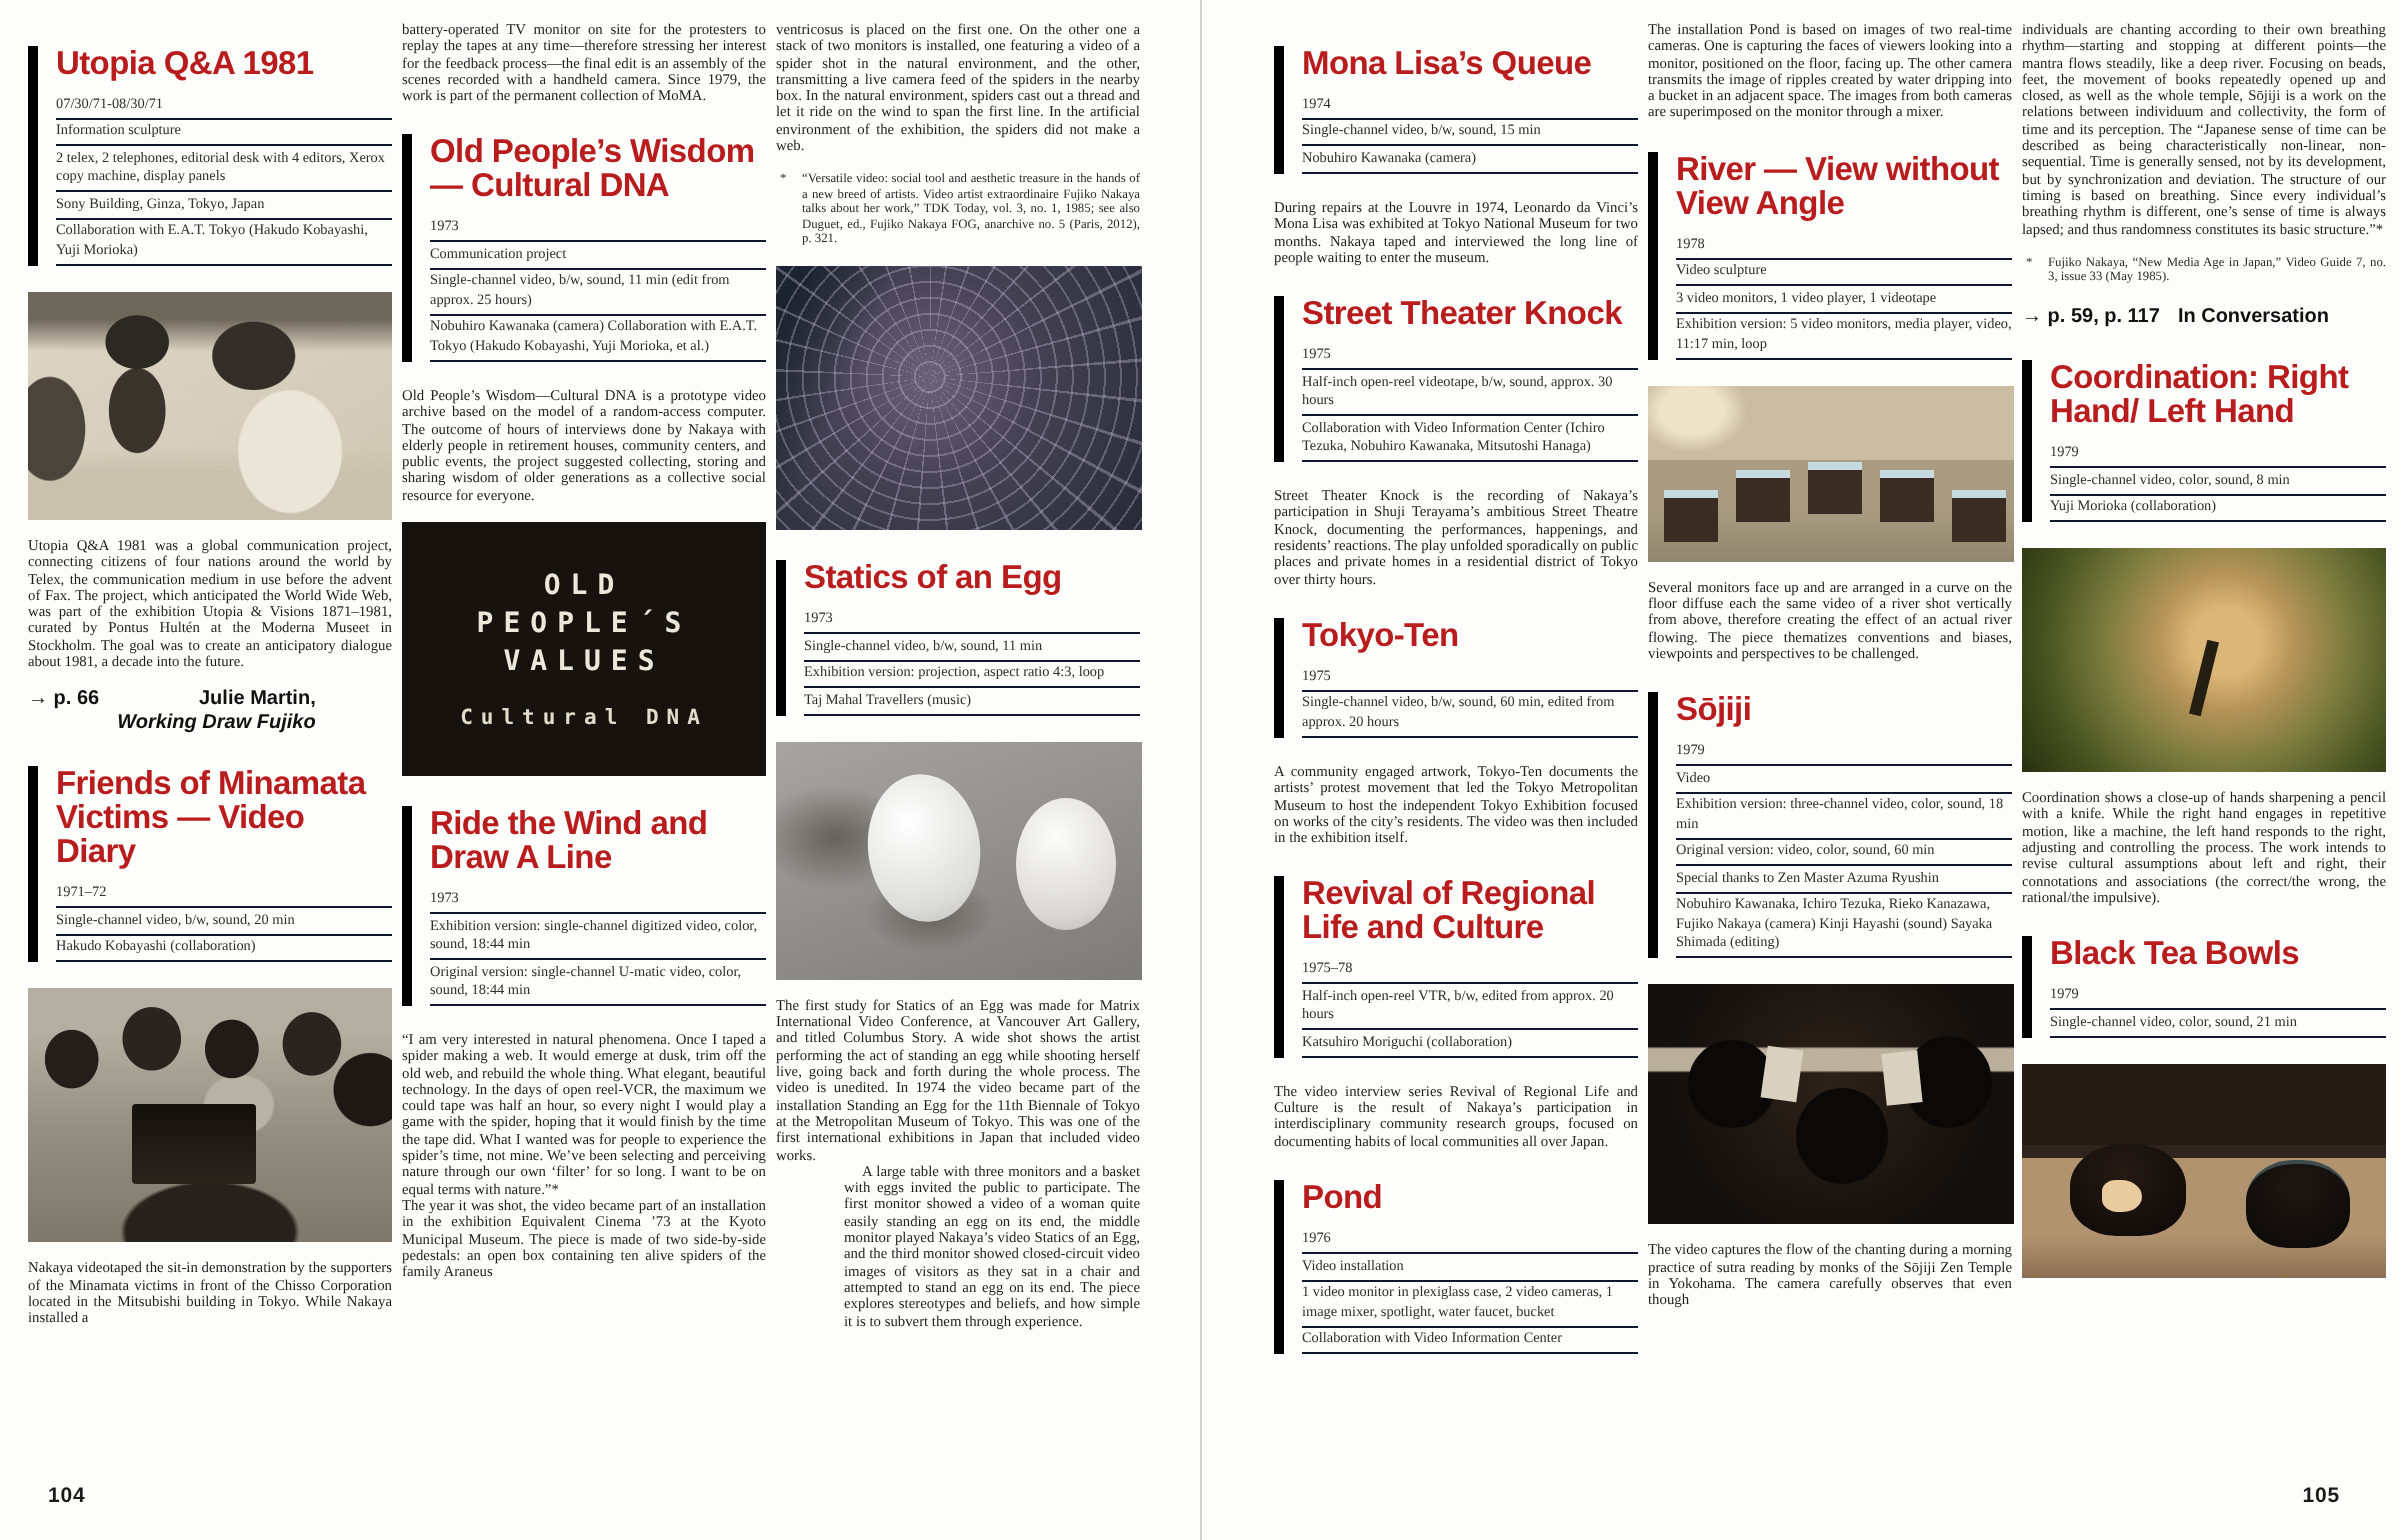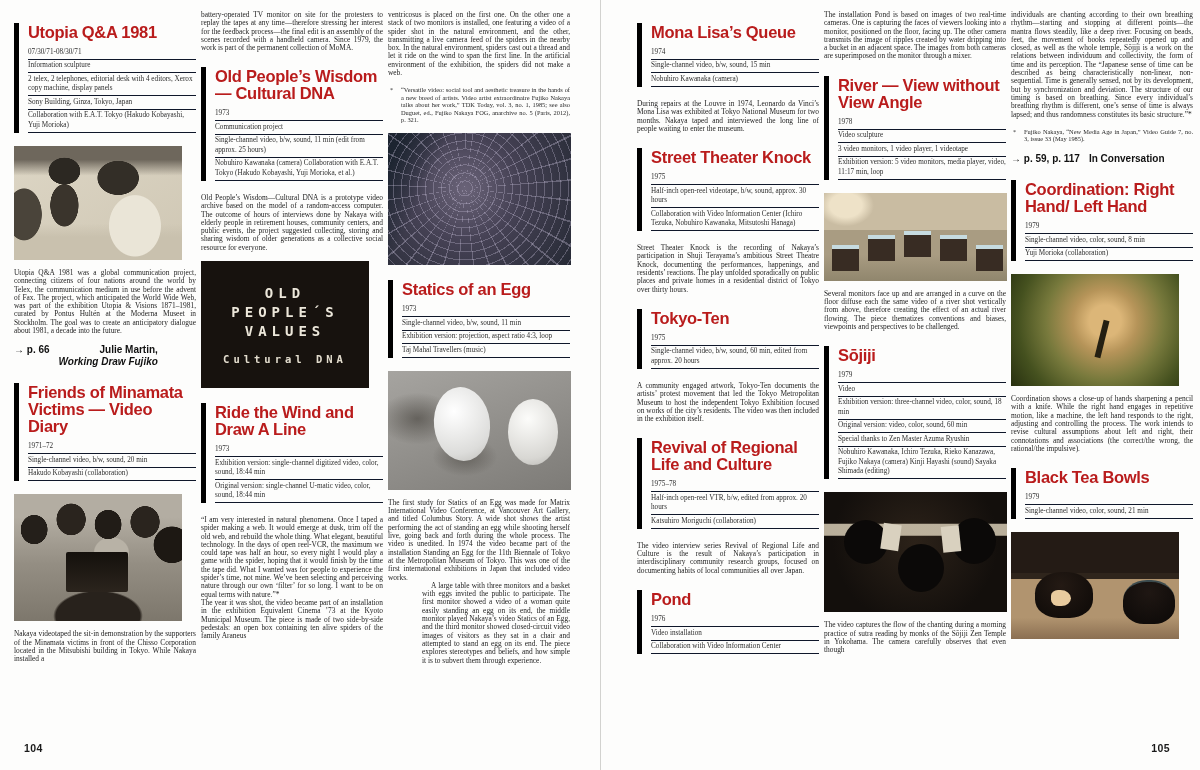--- a/index.html
+++ b/index.html
@@ -25,21 +25,21 @@
 
   .xref{font-family:"Liberation Sans", sans-serif;font-weight:bold;font-size:10px;
         line-height:1.15;display:flex;gap:9px;margin:4px 0 16px 0;color:#111;text-align:right;}
   .xref .work{font-style:italic;}
   .xref-inline{align-items:baseline;}
 
   .footnote{display:flex;gap:5px;font-size:6.4px;line-height:7.4px;color:#2a2a2a;
             margin:0 0 10px 2px;text-align:justify;}
   .footnote .mark{flex:0 0 6px;}
 
-  .img{position:relative;width:168px;overflow:hidden;margin:0 0 9px 0;}
+  .img{position:relative;width:182px;overflow:hidden;margin:0 0 9px 0;}
 
   .img-utopia{height:114px;background:
     radial-gradient(ellipse 26px 22px at 30% 22%, #2c2822 0 60%, transparent 62%),
     radial-gradient(ellipse 34px 28px at 62% 28%, #332e27 0 60%, transparent 62%),
     radial-gradient(ellipse 44px 52px at 72% 70%, #eae5d7 0 58%, transparent 60%),
     radial-gradient(ellipse 30px 44px at 6% 60%, #4a443a 0 58%, transparent 60%),
     radial-gradient(ellipse 24px 36px at 30% 52%, #3a342c 0 58%, transparent 60%),
     linear-gradient(to bottom, #6e675c 0 12%, rgba(110,103,92,0) 26%),
     linear-gradient(to top, #c9c1ae 0 20%, rgba(201,193,174,0) 32%),
     linear-gradient(150deg, #ddd6c5, #cfc7b4);}
@@ -244,20 +244,21 @@
             <div class="meta-row">Half-inch open-reel VTR, b/w, edited from approx. 20 hours</div>
             <div class="meta-row">Katsuhiro Moriguchi (collaboration)</div>
           </div>
         </section>
         <p class="body-text">The video interview series Revival of Regional Life and Culture is the result of Nakaya’s participation in interdisciplinary community research groups, focused on documenting habits of local communities all over Japan.</p>
         <section class="entry space-above">
           <h2 class="entry-title">Pond</h2>
           <div class="meta">
             <div class="meta-row">1976</div>
             <div class="meta-row">Video installation</div>
+            <div class="meta-row">1 video monitor in plexiglass case, 2 video cameras, 1 image mixer, spotlight, water faucet, bucket</div>
             <div class="meta-row">Collaboration with Video Information Center</div>
           </div>
         </section>
       </div>
 
       <div class="col">
         <p class="body-text">The installation Pond is based on images of two real-time cameras. One is capturing the faces of viewers looking into a monitor, positioned on the floor, facing up. The other camera transmits the image of ripples created by water dripping into a bucket in an adjacent space. The images from both cameras are superimposed on the monitor through a mixer.</p>
         <section class="entry space-above">
           <h2 class="entry-title">River — View without View Angle</h2>
           <div class="meta">

